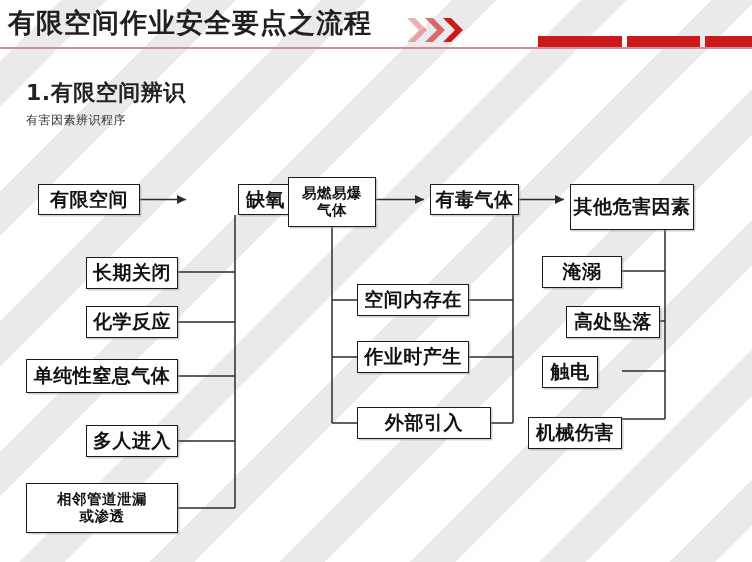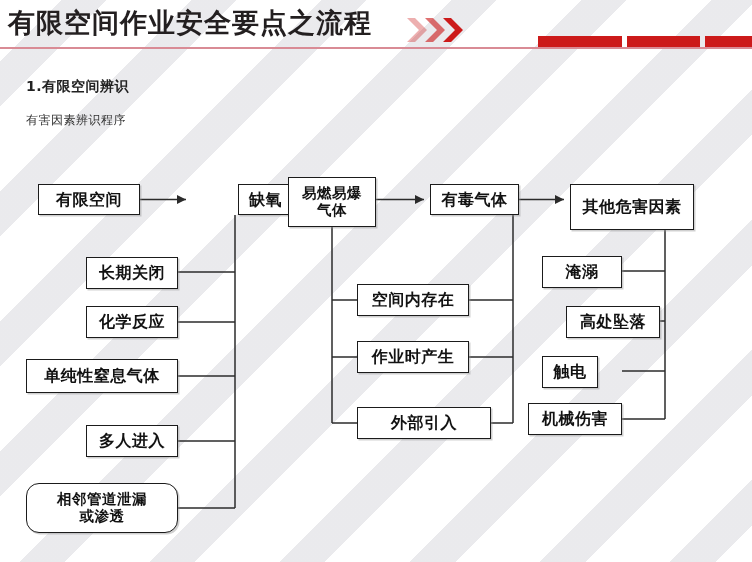--- a/index.html
+++ b/index.html
@@ -38,38 +38,38 @@
     background:#d98b95;
   }
   .red-block{position:absolute;top:36px;height:11px;background:#cc1a1a;}
   #red-block-1{left:538px;width:84px;}
   #red-block-2{left:627px;width:73px;}
   #red-block-3{left:705px;width:47px;}
 
   
   #section-number-title{
     position:absolute;left:26px;top:78px;
-    font-size:14px;font-weight:bold;color:#222;
+    font-size:22px;font-weight:bold;color:#222;
     letter-spacing:.5px;white-space:nowrap;
   }
   #section-subtitle{
     position:absolute;left:26px;top:112px;
     font-size:12px;font-weight:normal;color:#333;
     letter-spacing:.5px;white-space:nowrap;
   }
 
   
   #flow{position:absolute;left:0;top:0;width:752px;height:562px;}
   #connectors{position:absolute;left:0;top:0;width:752px;height:562px;}
   .node{
     position:absolute;box-sizing:border-box;
     border:1.6px solid #1b1b1b;background:#ffffff;
     display:flex;align-items:center;justify-content:center;
     text-align:center;color:#121212;font-weight:bold;
-    font-size:16px;line-height:1.12;letter-spacing:.5px;
+    font-size:19px;line-height:1.12;letter-spacing:.5px;
     box-shadow:1.5px 1.5px 0 rgba(150,150,150,.45);
     white-space:pre-line;
   }
   .node.two-line{font-size:14.5px;line-height:1.18;}
 </style>
 </head>
 <body>
 
 <div id="bg-stripes"></div>
 
@@ -137,26 +137,26 @@
     <div class="node" style="left:192px;top:184px;width:55px;height:31px;margin-left:46px;">缺氧</div>
     <div class="node two-line" style="left:288px;top:177px;width:88px;height:50px;">易燃易爆
 气体</div>
     <div class="node" style="left:430px;top:184px;width:89px;height:31px;">有毒气体</div>
     <div class="node" style="left:570px;top:184px;width:124px;height:46px;">其他危害因素</div>
 
     <div class="node" style="left:86px;top:257px;width:92px;height:32px;">长期关闭</div>
     <div class="node" style="left:86px;top:306px;width:92px;height:32px;text-align:center;">化学反应</div>
     <div class="node" style="left:26px;top:359px;width:152px;height:34px;">单纯性窒息气体</div>
     <div class="node" style="left:86px;top:425px;width:92px;height:32px;">多人进入</div>
-    <div class="node two-line" style="left:26px;top:483px;width:152px;height:50px;border-radius:13px;">相邻管道泄漏
+    <div class="node two-line" style="left:26px;top:483px;width:152px;height:50px;">相邻管道泄漏
 或渗透</div>
 
     <div class="node" style="left:357px;top:284px;width:112px;height:32px;">空间内存在</div>
     <div class="node" style="left:357px;top:341px;width:112px;height:32px;">作业时产生</div>
     <div class="node" style="left:357px;top:407px;width:134px;height:32px;">外部引入</div>
 
     <div class="node" style="left:542px;top:256px;width:80px;height:32px;">淹溺</div>
     <div class="node" style="left:528px;top:306px;width:94px;height:32px;margin-left:38px;">高处坠落</div>
     <div class="node" style="left:542px;top:356px;width:56px;height:32px;">触电</div>
-    <div class="node" style="left:528px;top:403px;width:94px;height:32px;">机械伤害</div>
+    <div class="node" style="left:528px;top:417px;width:94px;height:32px;">机械伤害</div>
 
   </div>
 </div>
 
 </body></html>

